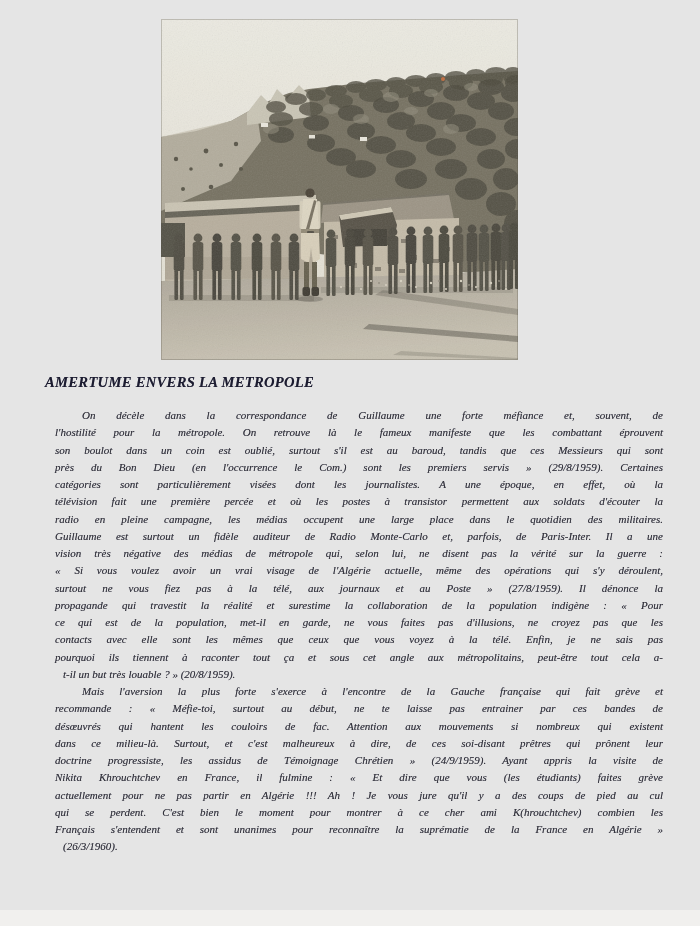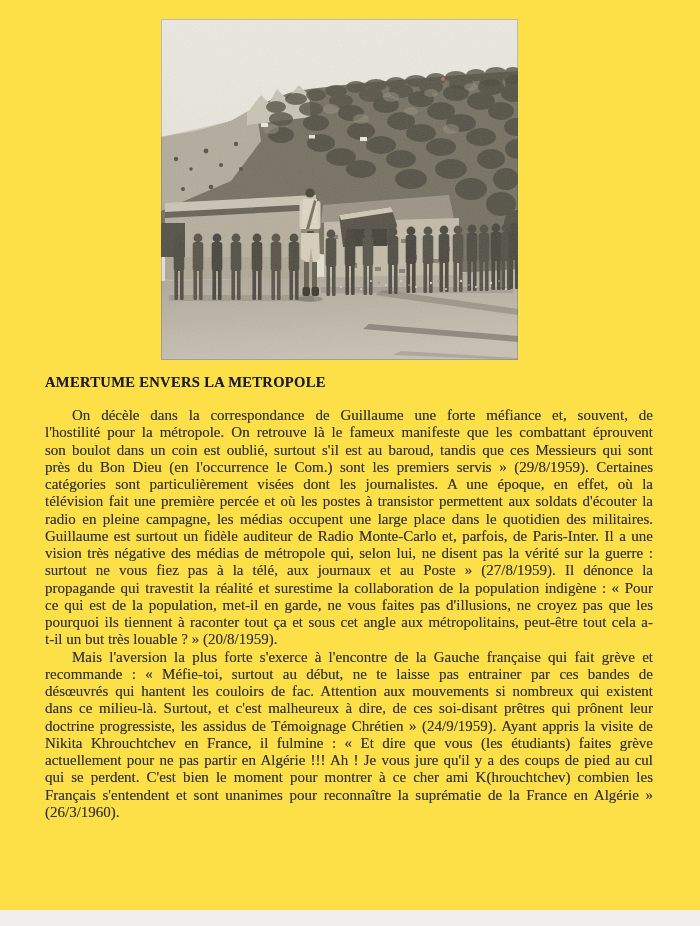--- a/index.html
+++ b/index.html
@@ -8,21 +8,22 @@
     width: 700px;
     height: 926px;
     background: #ffffff;
     overflow: hidden;
     font-family: "Liberation Serif", "DejaVu Serif", serif;
   }
   .page {
     position: relative;
     width: 700px;
     height: 926px;
-    background: #fde047;
+    background: #e5e5e5;
+    font-style: italic;
   }
   .viewer-strip {
     position: absolute;
     left: 0; top: 910px;
     width: 700px; height: 16px;
     background: #f1f0ee;
   }
   figure.photo {
     position: absolute;
     left: 161px; top: 19px;
@@ -36,34 +37,34 @@
     width: 610px;
     margin: 0;
     font-size: 14.6px;
     font-weight: bold;
     letter-spacing: 0.3px;
     color: #1c1c30;
     text-shadow: 0 0 0.5px rgba(28,28,60,0.5);
   }
   .article {
     position: absolute;
-    left: 45px; top: 407px;
+    left: 55px; top: 407px;
     width: 608px;
-    font-size: 15px;
+    font-size: 11px;
     line-height: 17.25px;
     color: #33333c;
     text-shadow: 0 0 0.45px rgba(45,45,70,0.55);
   }
   .para { margin: 0; }
   .line {
     text-align: justify;
     text-align-last: justify;
   }
   .line.first { text-indent: 27px; }
-  .line.last { text-align-last: left; }
+  .line.last { text-align-last: left; margin-left: 8px; }
 </style>
 </head>
 <body>
 
 <div class="page">
 
   <figure class="photo">
     <svg viewBox="0 0 357 341" xmlns="http://www.w3.org/2000/svg">
       <defs>
         <linearGradient id="sky" x1="0" y1="0" x2="0" y2="1">
@@ -291,23 +292,25 @@
       <div class="para">
         <div class="line first">On décèle dans la correspondance de Guillaume une forte méfiance et, souvent, de</div>
         <div class="line">l'hostilité pour la métropole. On retrouve là le fameux manifeste que les combattant éprouvent</div>
         <div class="line">son boulot dans un coin est oublié, surtout s'il est au baroud, tandis que ces Messieurs qui sont</div>
         <div class="line">près du Bon Dieu (en l'occurrence le Com.) sont les premiers servis » (29/8/1959). Certaines</div>
         <div class="line">catégories sont particulièrement visées dont les journalistes. A une époque, en effet, où la</div>
         <div class="line">télévision fait une première percée et où les postes à transistor permettent aux soldats d'écouter la</div>
         <div class="line">radio en pleine campagne, les médias occupent une large place dans le quotidien des militaires.</div>
         <div class="line">Guillaume est surtout un fidèle auditeur de Radio Monte-Carlo et, parfois, de Paris-Inter. Il a une</div>
         <div class="line">vision très négative des médias de métropole qui, selon lui, ne disent pas la vérité sur la guerre :</div>
+        <div class="line">« Si vous voulez avoir un vrai visage de l'Algérie actuelle, même des opérations qui s'y déroulent,</div>
         <div class="line">surtout ne vous fiez pas à la télé, aux journaux et au Poste » (27/8/1959). Il dénonce la</div>
         <div class="line">propagande qui travestit la réalité et surestime la collaboration de la population indigène : « Pour</div>
         <div class="line">ce qui est de la population, met-il en garde, ne vous faites pas d'illusions, ne croyez pas que les</div>
+        <div class="line">contacts avec elle sont les mêmes que ceux que vous voyez à la télé. Enfin, je ne sais pas</div>
         <div class="line">pourquoi ils tiennent à raconter tout ça et sous cet angle aux métropolitains, peut-être tout cela a-</div>
         <div class="line last">t-il un but très louable ? » (20/8/1959).</div>
       </div>
       <div class="para">
         <div class="line first">Mais l'aversion la plus forte s'exerce à l'encontre de la Gauche française qui fait grève et</div>
         <div class="line">recommande : « Méfie-toi, surtout au début, ne te laisse pas entrainer par ces bandes de</div>
         <div class="line">désœuvrés qui hantent les couloirs de fac. Attention aux mouvements si nombreux qui existent</div>
         <div class="line">dans ce milieu-là. Surtout, et c'est malheureux à dire, de ces soi-disant prêtres qui prônent leur</div>
         <div class="line">doctrine progressiste, les assidus de Témoignage Chrétien » (24/9/1959). Ayant appris la visite de</div>
         <div class="line">Nikita Khrouchtchev en France, il fulmine : « Et dire que vous (les étudiants) faites grève</div>

